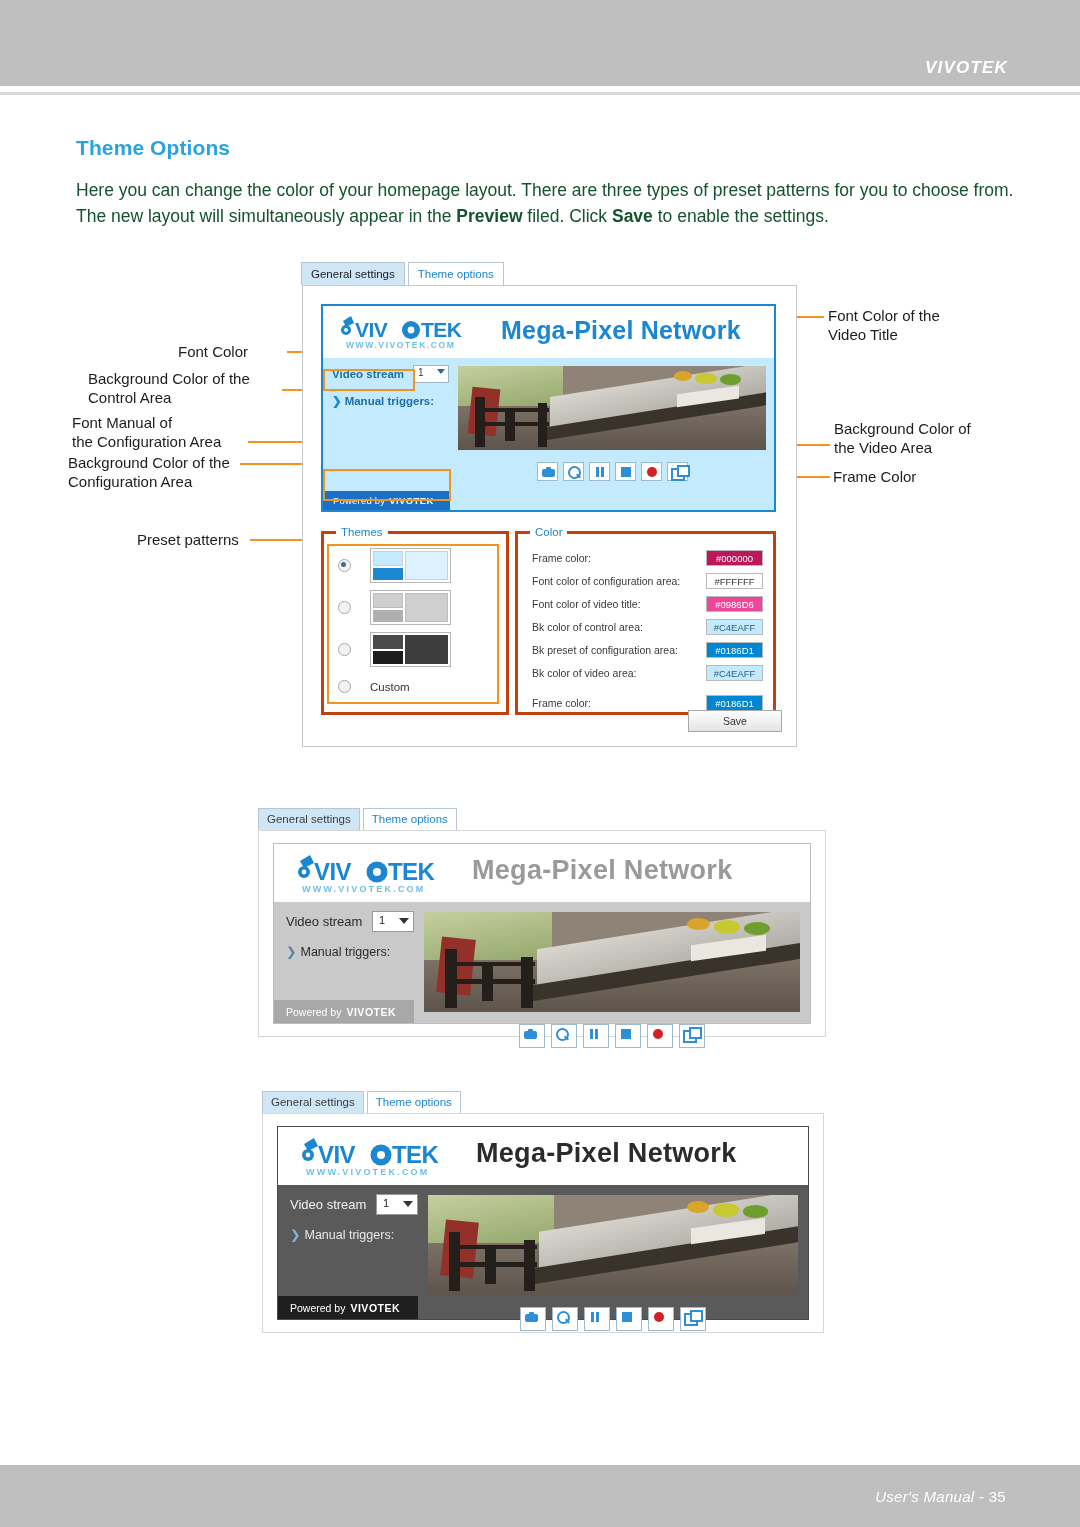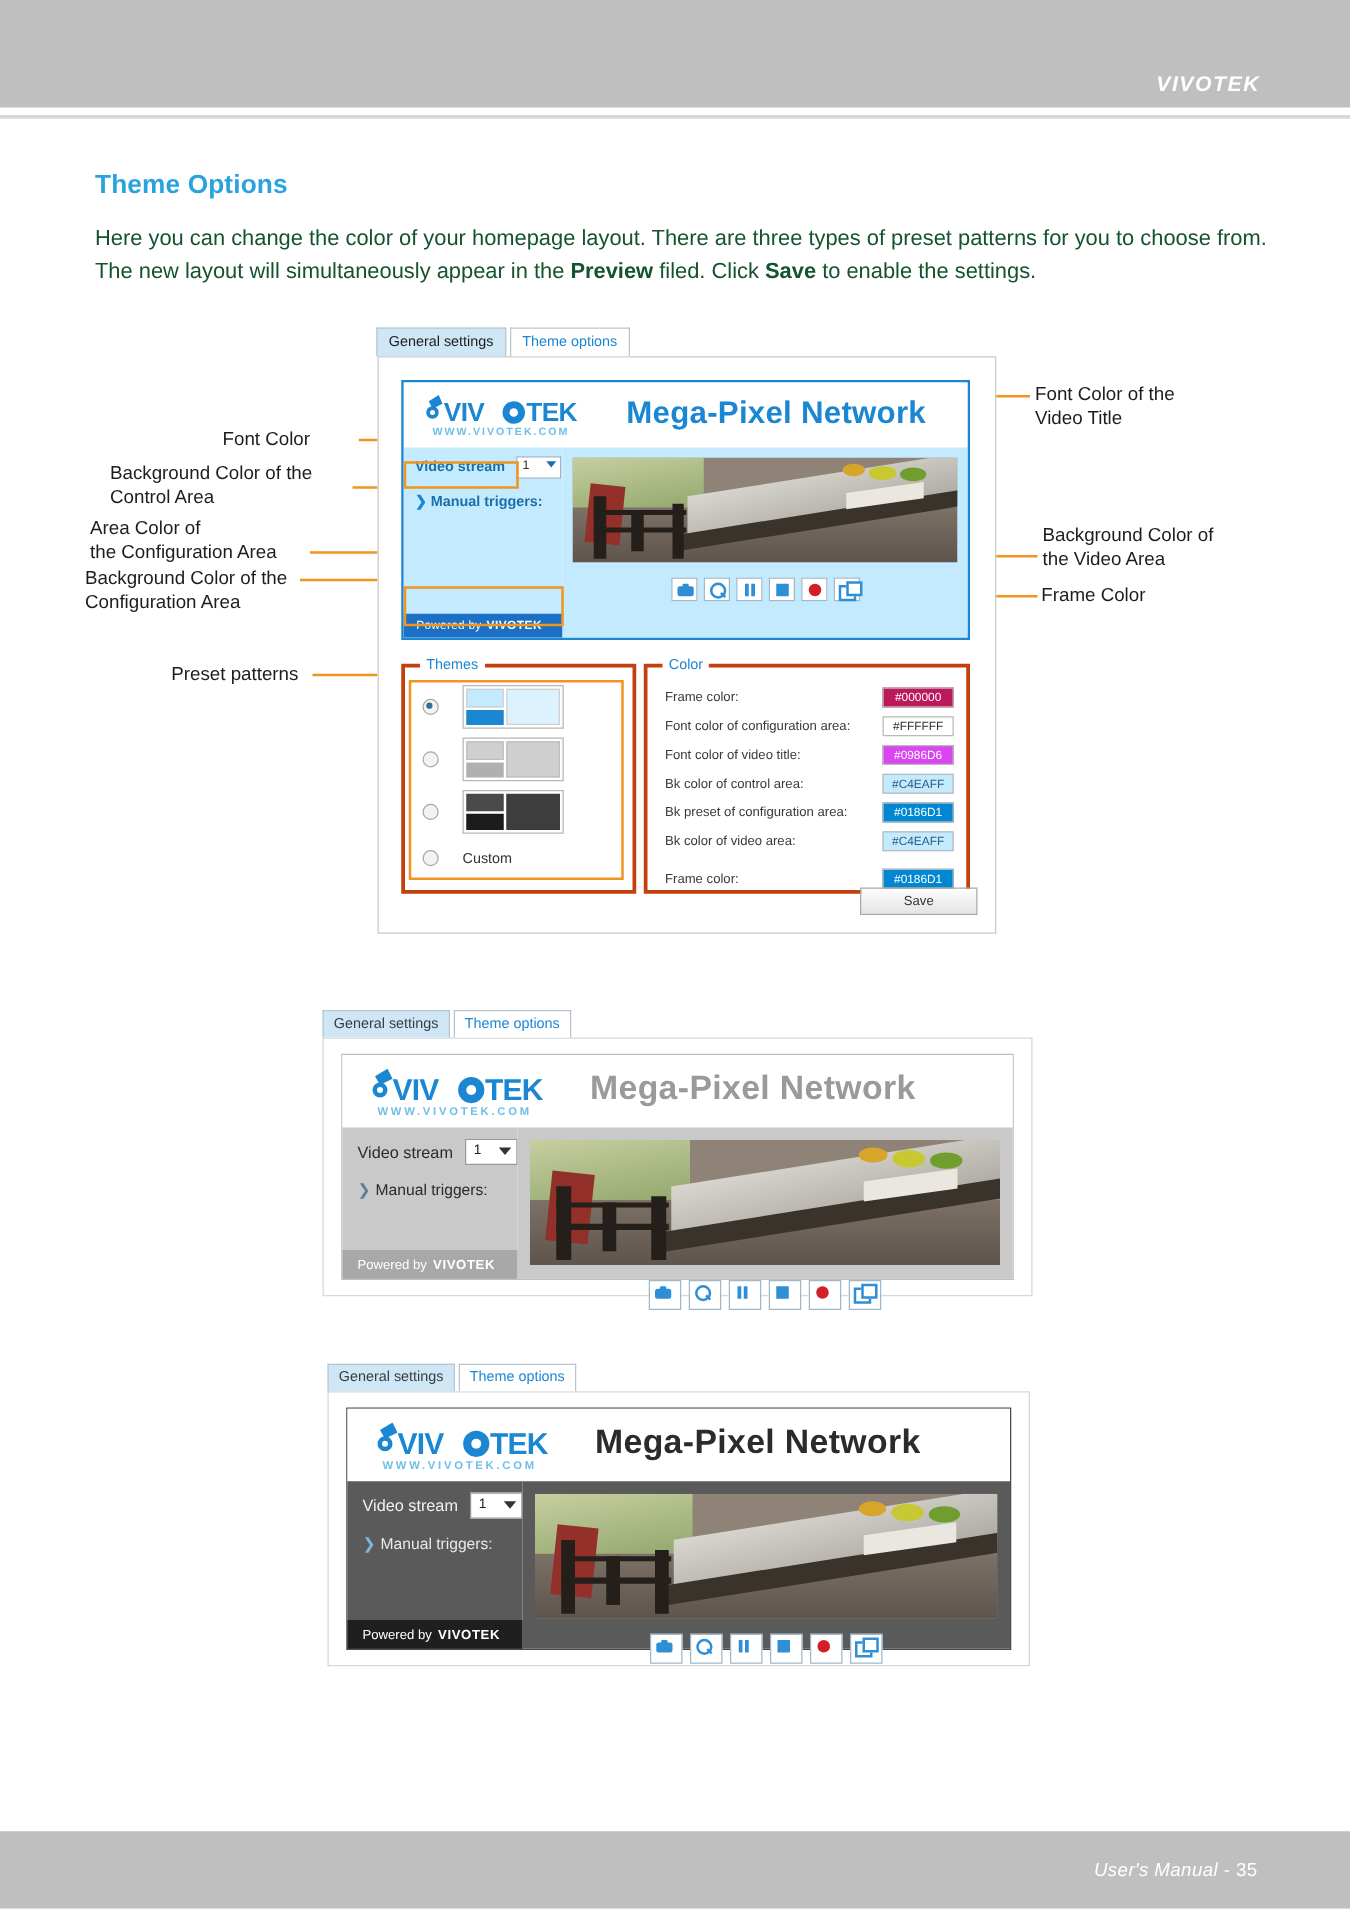--- a/index.html
+++ b/index.html
@@ -225,21 +225,21 @@
 
 <div class="figure-main">
 
   <div class="co" style="left:178px;top:92px;">Font Color</div>
   <div class="co-line" style="left:287px;top:101px;width:62px;"></div>
 
   <div class="co" style="left:88px;top:119px;white-space:pre;">Background Color of the
 Control Area</div>
   <div class="co-line" style="left:282px;top:139px;width:68px;"></div>
 
-  <div class="co" style="left:72px;top:163px;white-space:pre;">Area Color of
+  <div class="co" style="left:72px;top:163px;white-space:pre;">Font Manual of
 the Configuration Area</div>
   <div class="co-line" style="left:248px;top:191px;width:104px;"></div>
 
   <div class="co" style="left:68px;top:203px;white-space:pre;">Background Color of the
 Configuration Area</div>
   <div class="co-line" style="left:240px;top:213px;width:112px;"></div>
 
   <div class="co" style="left:137px;top:280px;">Preset patterns</div>
   <div class="co-line" style="left:250px;top:289px;width:70px;"></div>
 
@@ -378,21 +378,21 @@
       <div class="color-row" style="top:12px;">
         <span class="color-label">Frame color:</span>
         <span class="color-val" style="background:#be185d;color:#ffffff;">#000000</span>
       </div>
       <div class="color-row" style="top:35px;">
         <span class="color-label">Font color of configuration area:</span>
         <span class="color-val" style="background:#ffffff;color:#333333;">#FFFFFF</span>
       </div>
       <div class="color-row" style="top:58px;">
         <span class="color-label">Font color of video title:</span>
-        <span class="color-val" style="background:#d946ef;color:#ffffff;">#0986D6</span>
+        <span class="color-val" style="background:#ec4899;color:#ffffff;">#0986D6</span>
       </div>
       <div class="color-row" style="top:81px;">
         <span class="color-label">Bk color of control area:</span>
         <span class="color-val" style="background:#c4eaff;color:#2b5f80;">#C4EAFF</span>
       </div>
       <div class="color-row" style="top:104px;">
         <span class="color-label">Bk preset of configuration area:</span>
         <span class="color-val" style="background:#0186d1;color:#ffffff;">#0186D1</span>
       </div>
       <div class="color-row" style="top:127px;">

